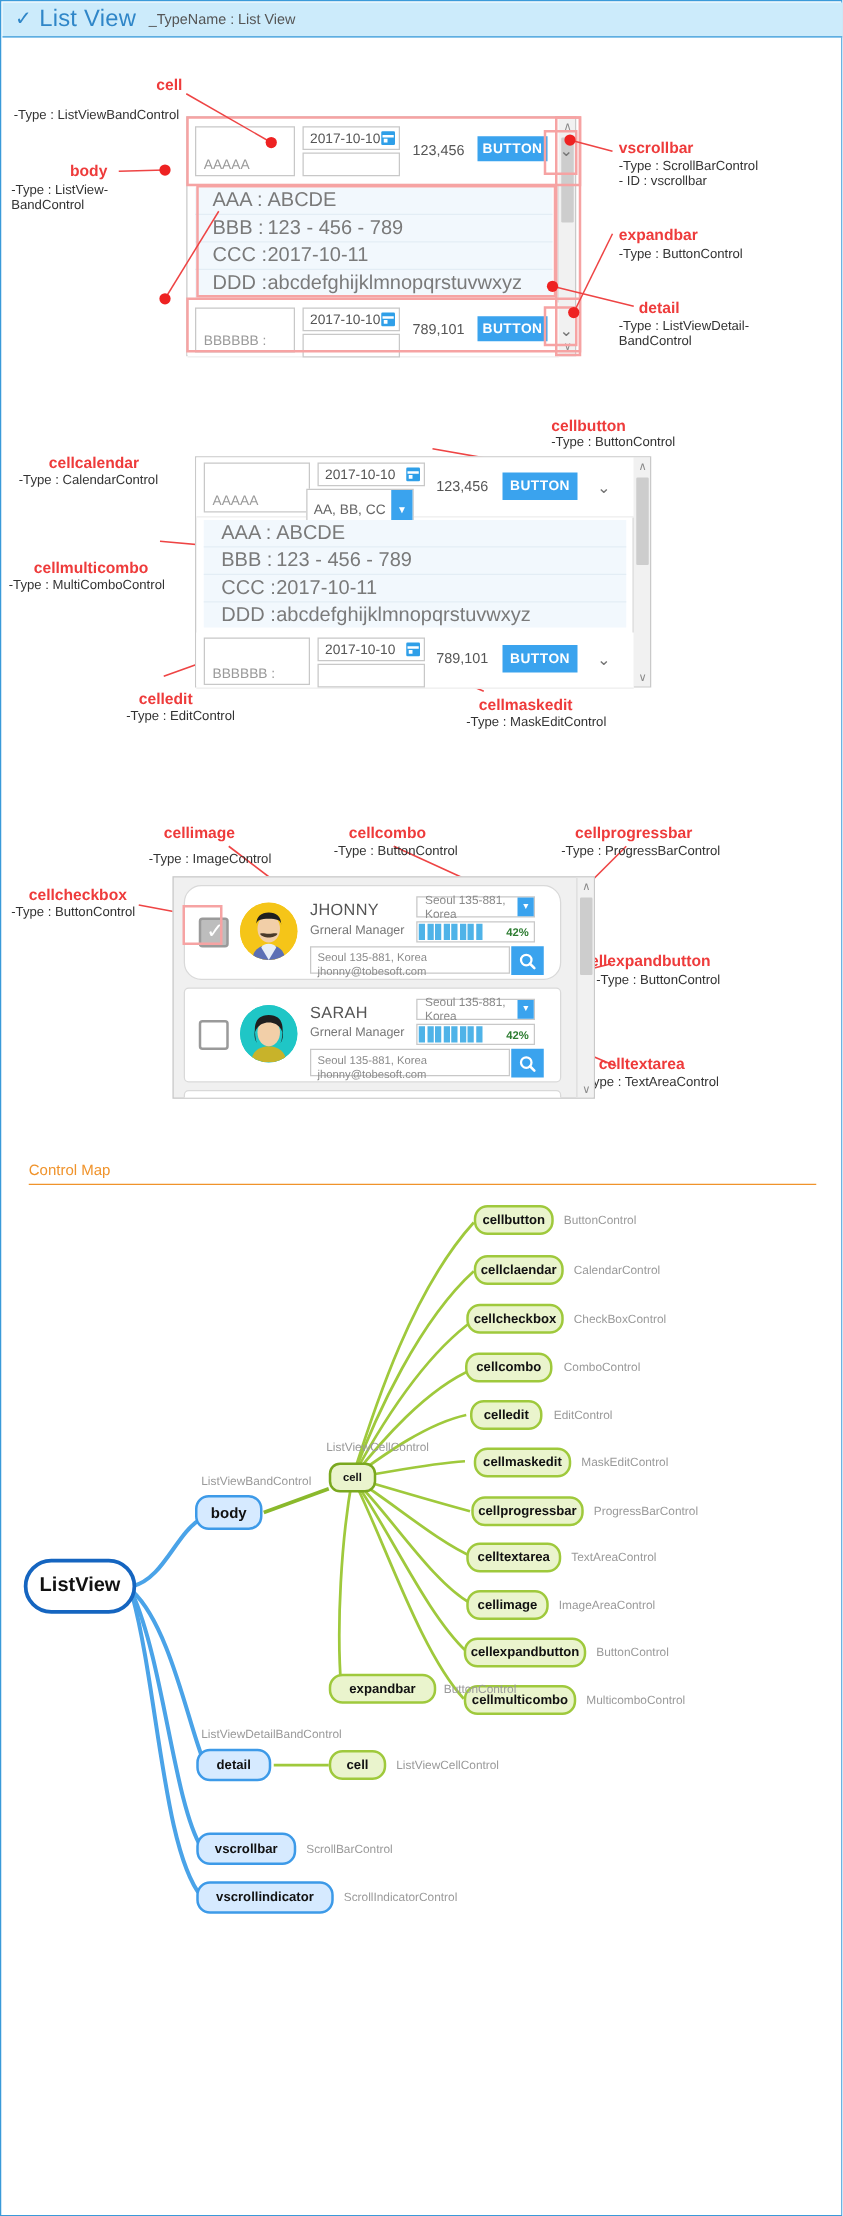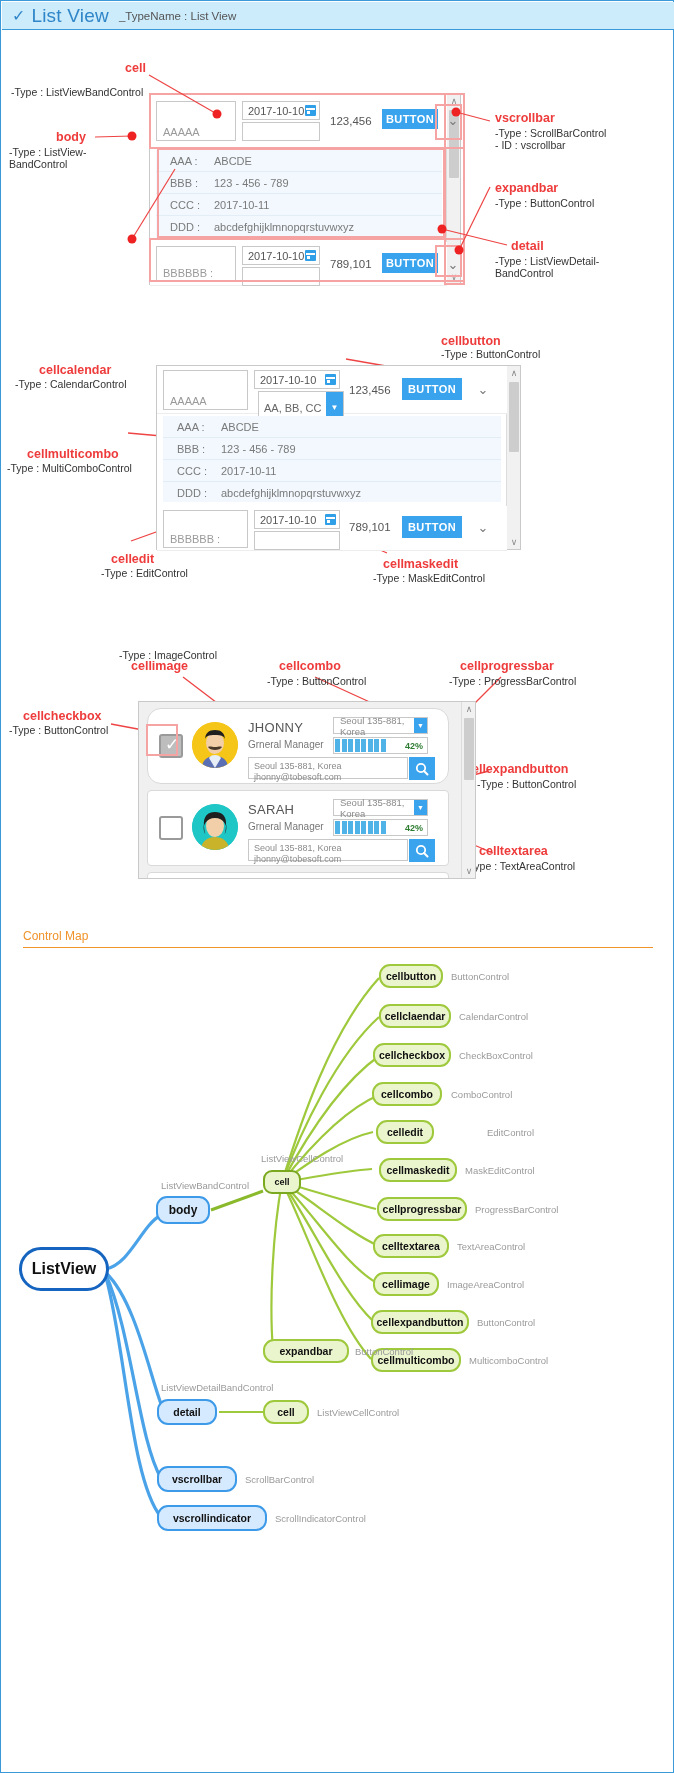--- a/index.html
+++ b/index.html
@@ -43,21 +43,21 @@
   .calicon { width:11px; height:11px; background:#2f9fe8; border-radius:1px; position:relative; }
   .calicon:before{content:"";position:absolute;left:1px;right:1px;top:3px;height:1.5px;background:#fff;}
   .calicon:after{content:"";position:absolute;left:2px;top:6px;width:3px;height:3px;background:#fff;}
   .maskbox { border:1px solid #c8c8c8; background:#fff; }
   .numtxt { color:#555; font-size:11.5px; }
   .btn { background:#3aa3ee; color:#fff; font-size:11px; font-weight:bold; display:flex;
          align-items:center; justify-content:center; letter-spacing:.4px; }
   .chev { color:#777; font-size:13px; display:flex; align-items:center; justify-content:center; }
 
   .detail { background:#f2f8fd; }
-  .detail-row { display:flex; align-items:center; height:22px; border-bottom:1px solid #e3edf5; padding-left:14px; font-size:11px; color:#7a7a7a; }
+  .detail-row { display:flex; align-items:center; height:22px; border-bottom:1px solid #e3edf5; padding-left:14px; font-size:16px; color:#7a7a7a; }
   .detail-row .k { width:44px; }
   .detail-row .v { color:#7a7a7a; }
 
   .mcbox { border:1px solid #c8c8c8; background:#fff; display:flex; align-items:center; justify-content:space-between; font-size:11px; color:#666; padding-left:5px; }
   .mcarrow { width:17px; height:100%; background:#3aa3ee; color:#fff; font-size:8px; display:flex; align-items:center; justify-content:center; }
 
   
   .plist { position:absolute; background:#f0f0f0; border:1px solid #c9c9c9; overflow:hidden; }
   .prow { position:absolute; left:8px; right:26px; background:#fff; border:1px solid #d9d9d9; border-radius:4px; }
   .cbx { position:absolute; width:24px; height:24px; border:2px solid #9a9a9a; border-radius:3px; background:#fff; }
@@ -248,21 +248,21 @@
       <div class="thumb" style="top:16px; height:70px;"></div>
       <div class="arrow dn">∨</div>
     </div>
 
     <div class="band" style="height:48px; width:350px;">
       <div class="editbox" style="position:absolute; left:6px; top:4px; width:85px; height:40px;">AAAAA</div>
       <div class="calbox" style="position:absolute; left:97px; top:4px; width:86px; height:19px;">
         <span>2017-10-10</span>
         <span class="calicon"></span>
       </div>
-      <div class="mcbox" style="position:absolute; left:101px; top:25px; width:86px; height:33px;">
+      <div class="mcbox" style="position:absolute; left:88px; top:25px; width:86px; height:33px;">
         <span>AA, BB, CC</span>
         <span class="mcarrow">▼</span>
       </div>
       <div class="numtxt" style="position:absolute; left:192px; top:18px;">123,456</div>
       <div class="btn" style="position:absolute; left:245px; top:12px; width:60px; height:22px;">BUTTON</div>
       <div class="chev" style="position:absolute; left:315px; top:13px; width:22px; height:20px;">⌄</div>
     </div>
 
     <div class="detail" style="position:absolute; left:6px; top:50px; width:338px; height:86px;">
       <div class="detail-row">
@@ -290,21 +290,21 @@
         <span class="calicon"></span>
       </div>
       <div class="maskbox" style="position:absolute; left:97px; top:25px; width:86px; height:19px;"></div>
       <div class="numtxt" style="position:absolute; left:192px; top:15px;">789,101</div>
       <div class="btn" style="position:absolute; left:245px; top:10px; width:60px; height:22px;">BUTTON</div>
       <div class="chev" style="position:absolute; left:315px; top:11px; width:22px; height:20px;">⌄</div>
     </div>
   </div>
 
   <div class="ann" style="left:130px; top:658px;">cellimage</div>
-  <div class="anntype" style="left:118px; top:648px;">-Type : ImageControl</div>
+  <div class="anntype" style="left:118px; top:680px;">-Type : ImageControl</div>
 
   <div class="ann" style="left:278px; top:658px;">cellcombo</div>
   <div class="anntype" style="left:266px; top:674px;">-Type : ButtonControl</div>
 
   <div class="ann" style="left:459px; top:658px;">cellprogressbar</div>
   <div class="anntype" style="left:448px; top:674px;">-Type : ProgressBarControl</div>
 
   <div class="ann" style="left:22px; top:708px;">cellcheckbox</div>
   <div class="anntype" style="left:8px; top:723px;">-Type : ButtonControl</div>
 
@@ -463,21 +463,21 @@
   <div class="cmlabel" style="left:458px; top:1049px;">CheckBoxControl</div>
 
   <div class="node green" style="left:371px; top:1081px; width:70px; height:24px;">
     <span>cellcombo</span>
     </div>
   <div class="cmlabel" style="left:450px; top:1088px;">ComboControl</div>
 
   <div class="node green" style="left:375px; top:1119px; width:58px; height:24px;">
     <span>celledit</span>
     </div>
-  <div class="cmlabel" style="left:442px; top:1126px;margin-left:44px;">EditControl</div>
+  <div class="cmlabel" style="left:442px; top:1126px;">EditControl</div>
 
   <div class="node green" style="left:378px; top:1157px; width:78px; height:24px;">
     <span>cellmaskedit</span>
     </div>
   <div class="cmlabel" style="left:464px; top:1164px;">MaskEditControl</div>
 
   <div class="node green" style="left:376px; top:1196px; width:90px; height:24px;">
     <span>cellprogressbar</span>
     </div>
   <div class="cmlabel" style="left:474px; top:1203px;">ProgressBarControl</div>

